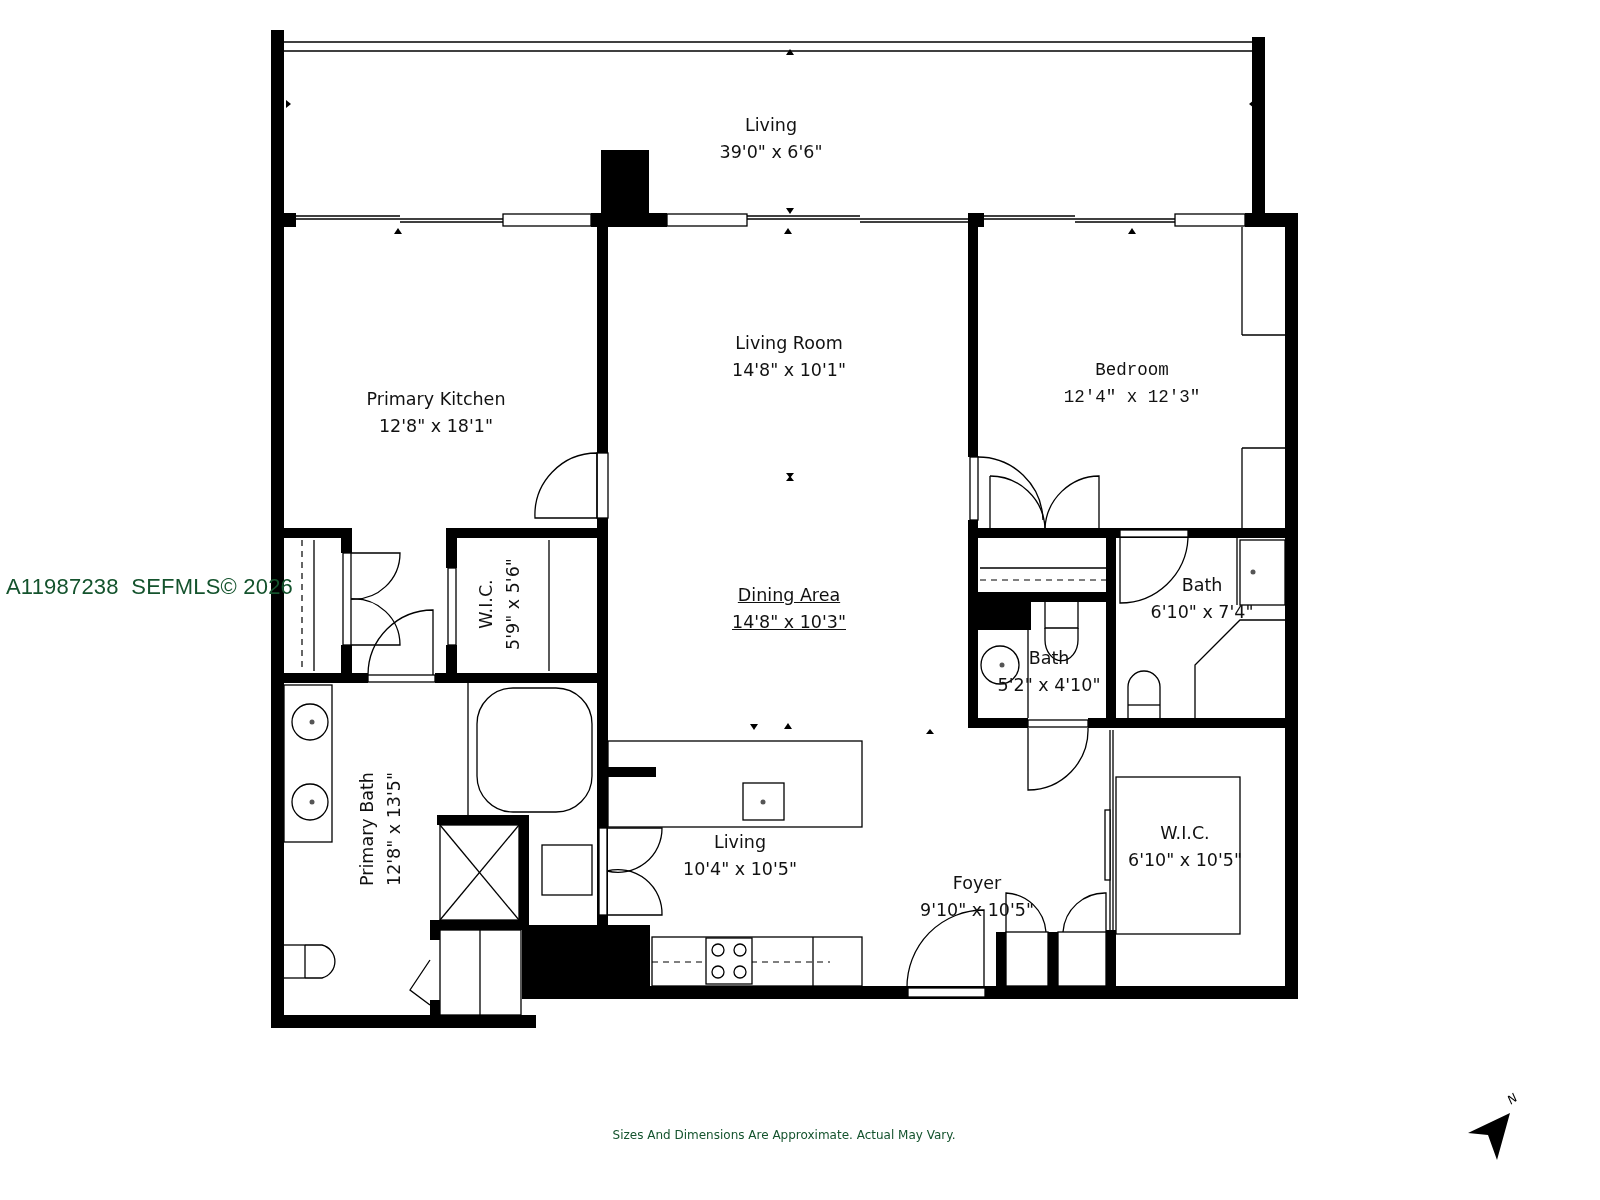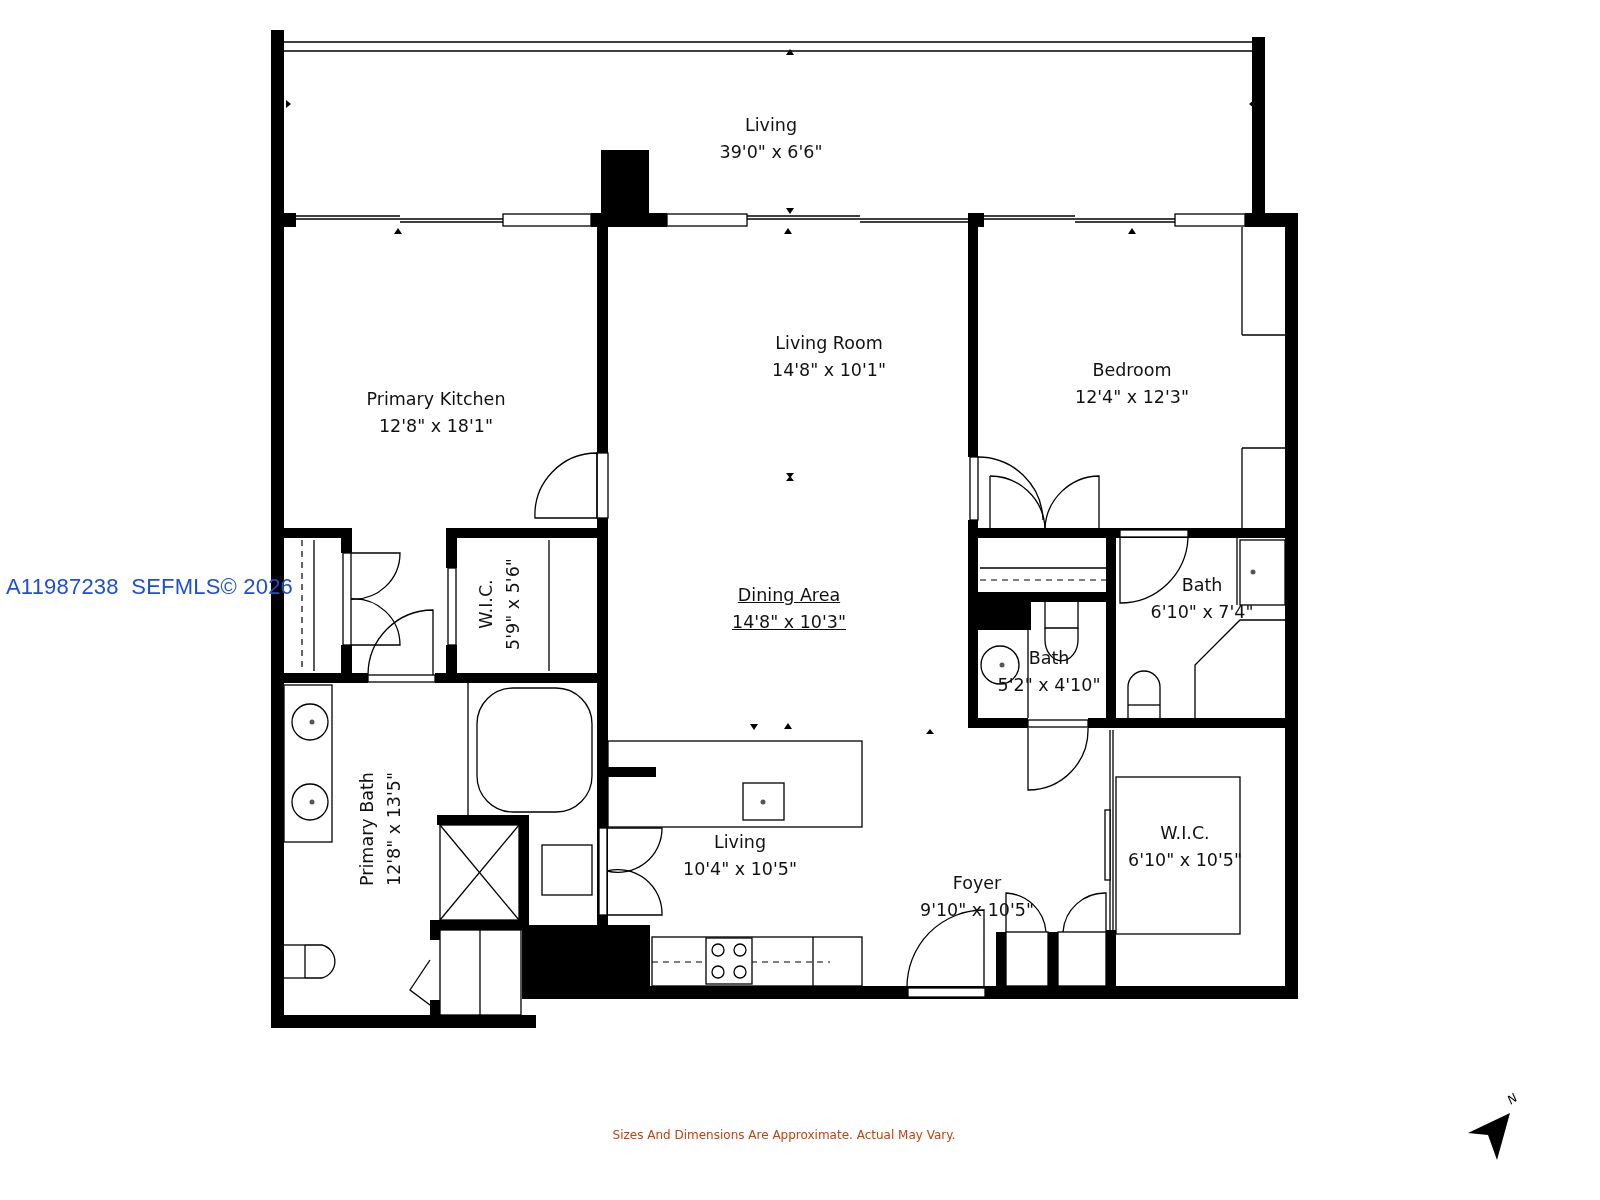--- a/index.html
+++ b/index.html
@@ -5,22 +5,22 @@
   html, body { margin: 0; padding: 0; background: #ffffff; }
   body { width: 1600px; height: 1200px; position: relative; overflow: hidden; font-family: "DejaVu Sans", sans-serif; }
   #plan { position: absolute; left: 0; top: 0; width: 1600px; height: 1200px; }
   .wall { fill: #000; }
   .thin { fill: none; stroke: #000; stroke-width: 1.3; }
   .thin-w { fill: #fff; stroke: #000; stroke-width: 1.3; }
   .dash { fill: none; stroke: #000; stroke-width: 1.2; stroke-dasharray: 6 5; }
   .lbl { position: absolute; color: #111; font-size: 17.5px; text-align: center; white-space: nowrap; line-height: 27px; transform: translate(-50%, 0); }
   .lbl .name, .lbl .dim { display: block; }
   .lbl.rot { transform: translate(-50%, -50%) rotate(-90deg); }
-  .watermark { position: absolute; left: 6px; top: 574px; color: #1d4ed8; font-family: "Liberation Sans", sans-serif; font-size: 22px; letter-spacing: 0.2px; white-space: nowrap; }
-  .disclaimer { position: absolute; left: 784px; top: 1128px; transform: translateX(-50%); font-size: 12px; color: #c2410c; white-space: nowrap; }
+  .watermark { position: absolute; left: 6px; top: 574px; color: #14532d; font-family: "Liberation Sans", sans-serif; font-size: 22px; letter-spacing: 0.2px; white-space: nowrap; }
+  .disclaimer { position: absolute; left: 784px; top: 1128px; transform: translateX(-50%); font-size: 12px; color: #14532d; white-space: nowrap; }
   .compass-n { position: absolute; left: 1508px; top: 1092px; font-size: 12px; font-style: italic; color: #000; transform: rotate(-35deg); }
 </style>
 </head>
 <body>
 
 <svg id="plan" viewBox="0 0 1600 1200" xmlns="http://www.w3.org/2000/svg">
 
   <g>
     <rect class="wall" x="271" y="30" width="13" height="190"></rect>
     <rect class="wall" x="1252" y="37" width="13" height="183"></rect>
@@ -242,26 +242,26 @@
 <div class="lbl" style="left:771px; top:112px;">
   <span class="name">Living</span>
   <span class="dim">39'0" x 6'6"</span>
 </div>
 
 <div class="lbl" style="left:436px; top:386px;">
   <span class="name">Primary Kitchen</span>
   <span class="dim">12'8" x 18'1"</span>
 </div>
 
-<div class="lbl" style="left:789px; top:330px;margin-left:40px;">
+<div class="lbl" style="left:789px; top:330px;">
   <span class="name">Living Room</span>
   <span class="dim">14'8" x 10'1"</span>
 </div>
 
-<div class="lbl" style="left:1132px; top:357px;">
+<div class="lbl" style="left:1132px; top:357px;font-family:Liberation Mono, monospace;">
   <span class="name">Bedroom</span>
   <span class="dim">12'4" x 12'3"</span>
 </div>
 
 <div class="lbl" style="left:789px; top:582px;text-decoration:underline;">
   <span class="name">Dining Area</span>
   <span class="dim">14'8" x 10'3"</span>
 </div>
 
 <div class="lbl rot" style="left:500px; top:604px;">

